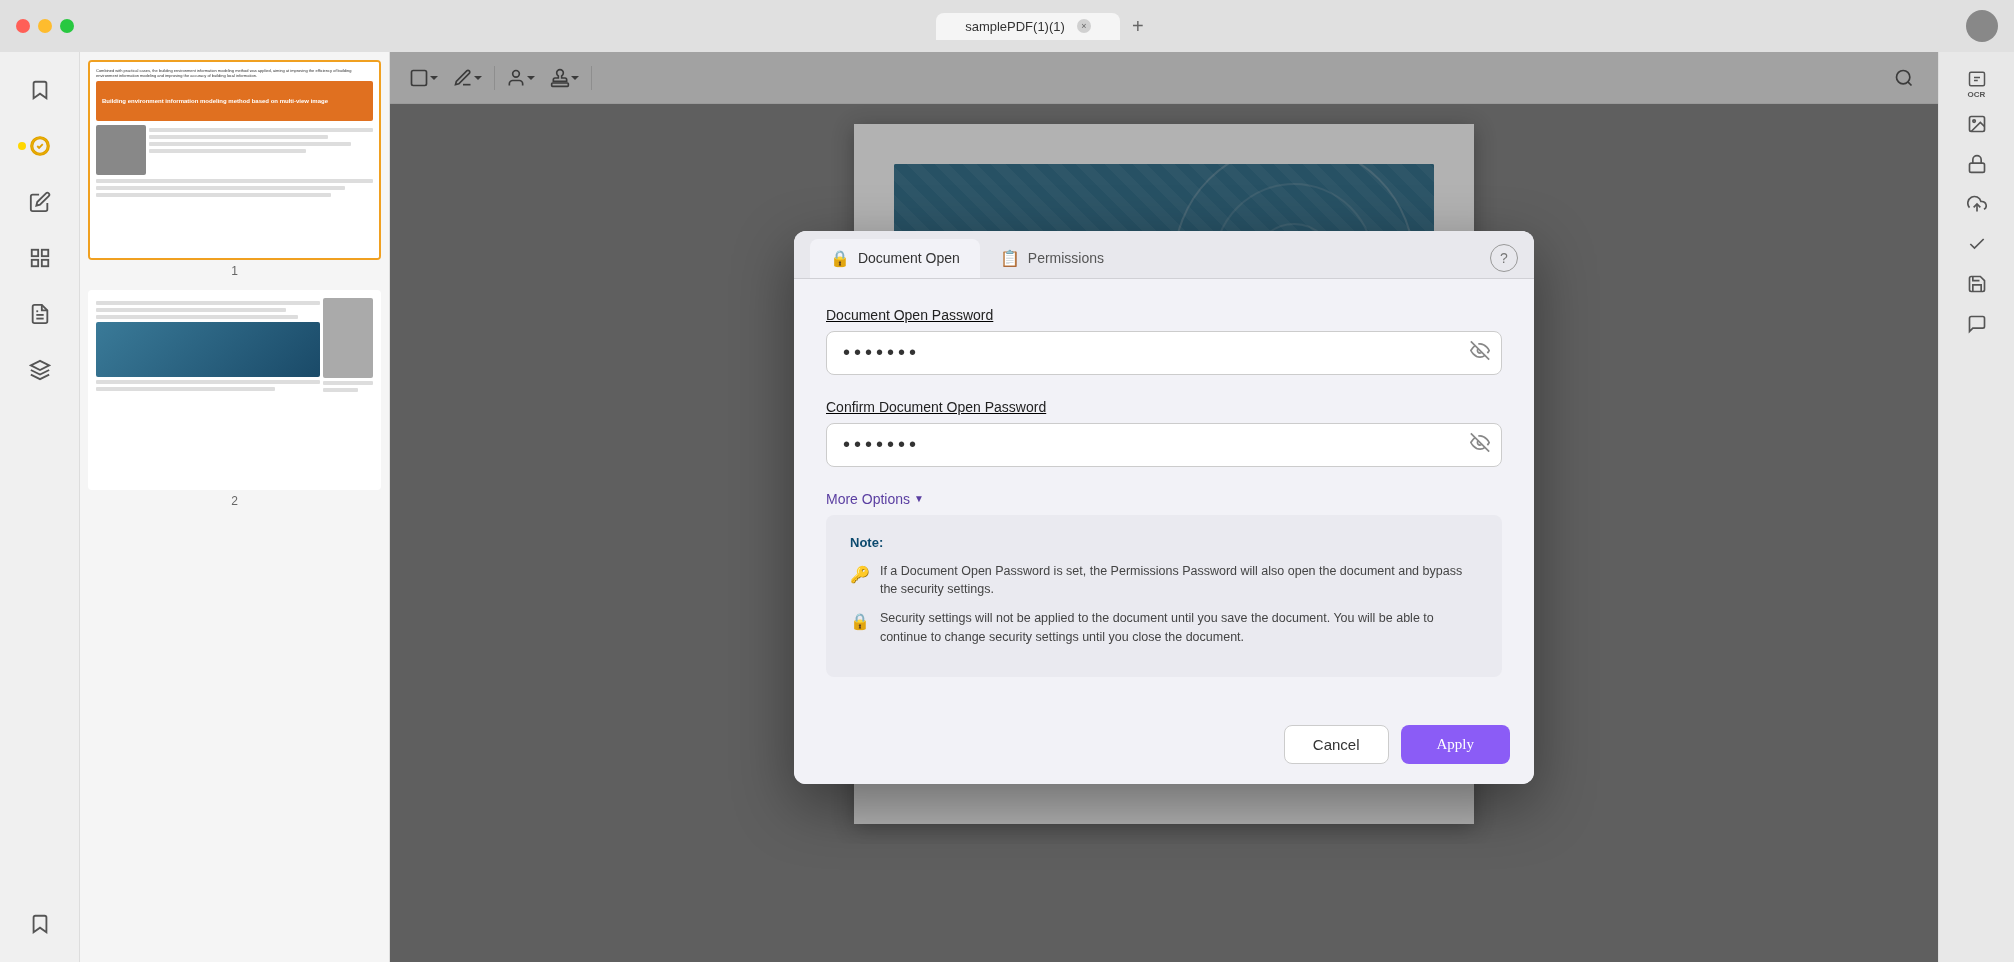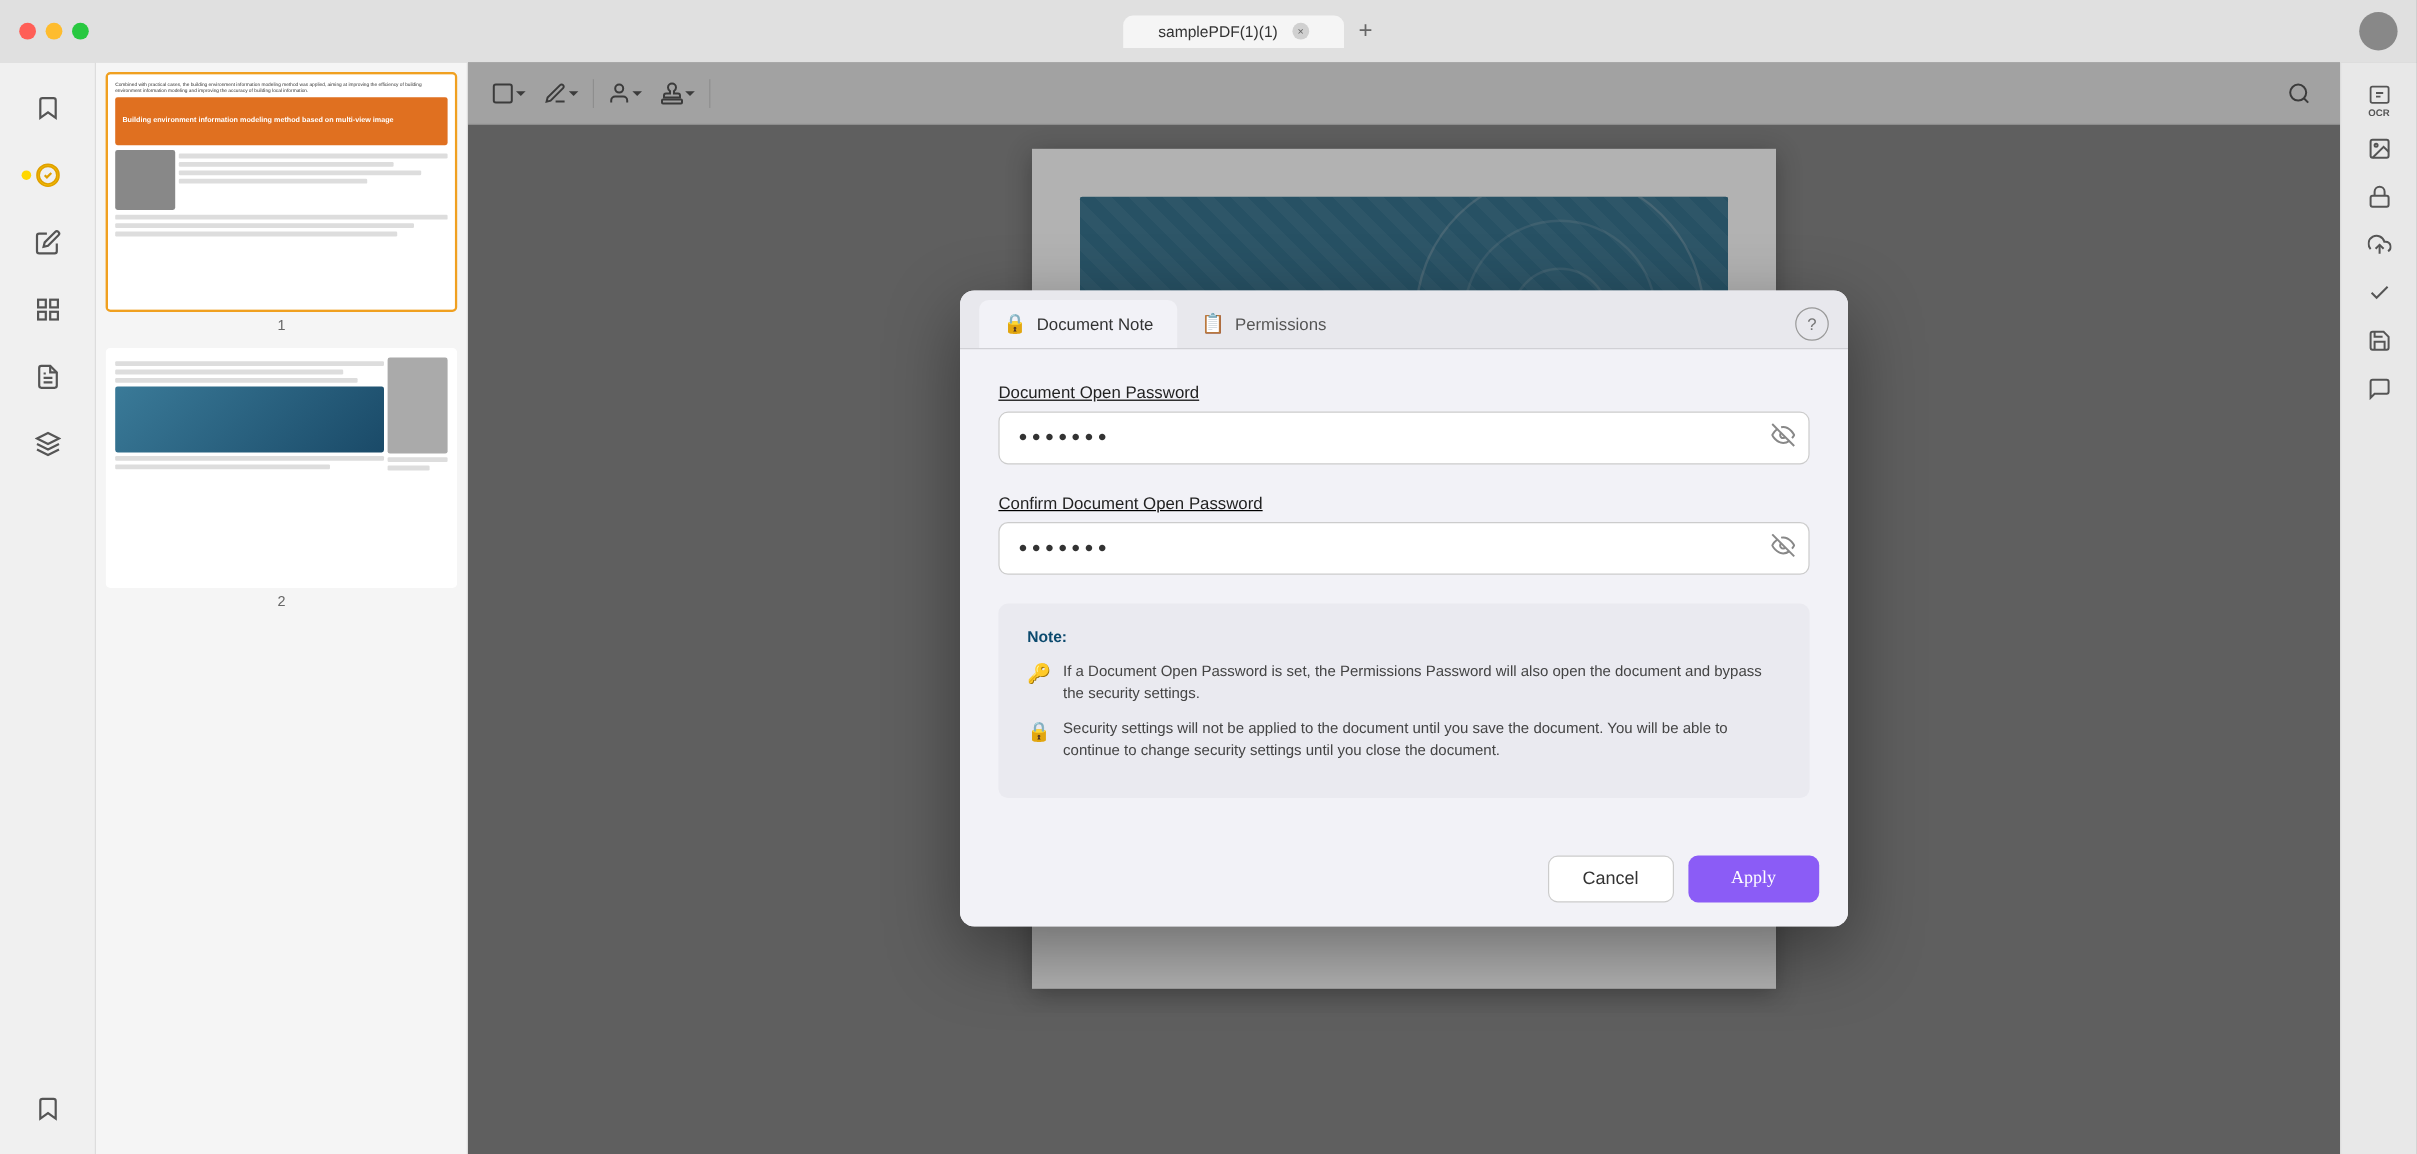--- a/index.html
+++ b/index.html
@@ -192,21 +192,21 @@
     
     .main-content {
       flex: 1;
       position: relative;
       background: #888;
       overflow: hidden;
     }
 
     
     .sidebar-right {
-      width: 64px;
+      width: 76px;
       background: #e8e8e8;
       display: flex;
       flex-direction: column;
       align-items: center;
       padding: 12px 0;
       gap: 0;
       border-left: 1px solid #ddd;
     }
     .right-icon {
       width: 40px;
@@ -683,21 +683,21 @@
         <p style="font-size:13px;line-height:1.7;color:#333;">only has a position, shape, color, and texture. In nature, the sand and stones on the seashore are points, the raindrops falling on the glass windows are points, the stars in the night sky are points, and the dust in the air is also points.</p>
       </div>
     </div>
 
     <div class="modal-overlay">
       <div class="modal">
 
         <div class="modal-tabs">
           <div class="modal-tab active">
             <span class="modal-tab-icon">🔒</span>
-            <span>Document Note</span>
+            <span>Document Open</span>
           </div>
           <div class="modal-tab">
             <span class="modal-tab-icon">📋</span>
             <span>Permissions</span>
           </div>
           <div class="modal-help">
             <span>?</span>
           </div>
         </div>
 
@@ -722,20 +722,24 @@
               <input type="password" class="password-input" value="•••••••" style="letter-spacing: 4px; font-size: 20px;">
               <span class="eye-toggle">
                 <svg width="20" height="20" viewBox="0 0 24 24" fill="none" stroke="#888" stroke-width="2">
                     <path d="M17.94 17.94A10.07 10.07 0 0112 20c-7 0-11-8-11-8a18.45 18.45 0 015.06-5.94M9.9 4.24A9.12 9.12 0 0112 4c7 0 11 8 11 8a18.5 18.5 0 01-2.16 3.19m-6.72-1.07a3 3 0 11-4.24-4.24"></path>
                     <line x1="1" y1="1" x2="23" y2="23"></line>
                   </svg>
               </span>
             </div>
           </div>
 
+          <div class="more-options">
+            <span>More Options</span>
+            <span class="more-options-arrow">▼</span>
+          </div>
 
           <div class="note-section">
             <div class="note-label">Note:</div>
             <div class="note-item">
               <span class="note-emoji">🔑</span>
               <span>If a Document Open Password is set, the Permissions Password will also open the document and bypass the security settings.</span>
             </div>
             <div class="note-item">
               <span class="note-emoji">🔒</span>
               <span>Security settings will not be applied to the document until you save the document. You will be able to continue to change security settings until you close the document.</span>

